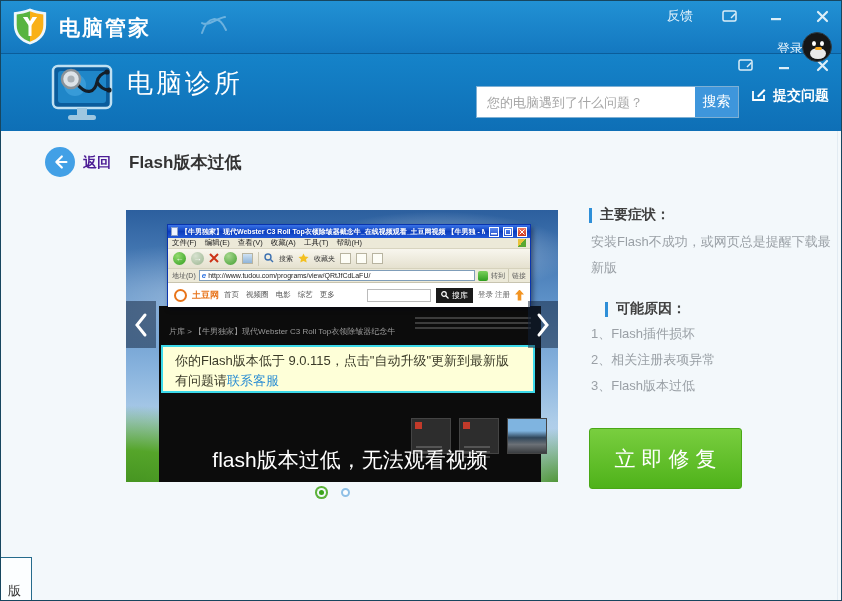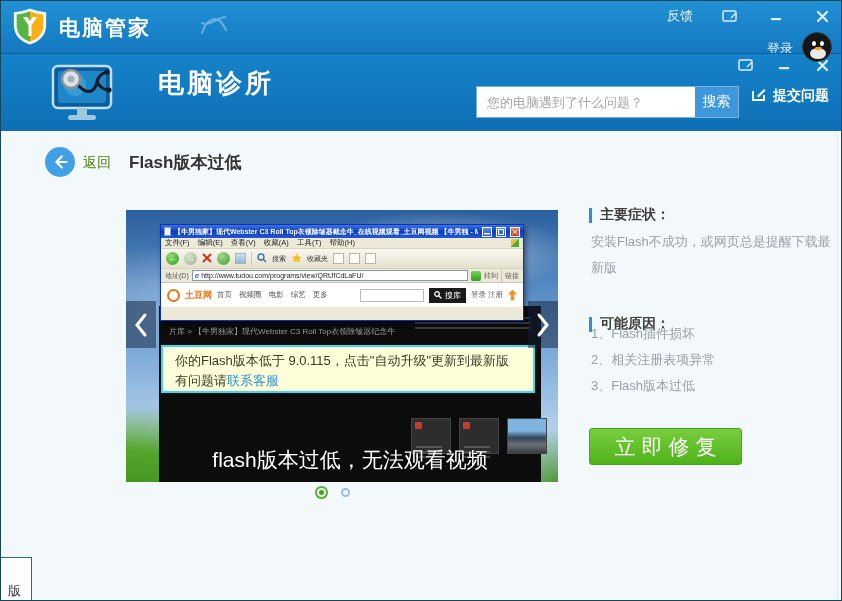--- a/index.html
+++ b/index.html
@@ -9,47 +9,47 @@
 
   
   .topbar { position:absolute; left:0; top:0; width:842px; height:52px;
             background:linear-gradient(180deg,#2191d4,#1478c0); overflow:hidden; }
   .logo { position:absolute; left:10px; top:6px; }
   .app-title { position:absolute; left:58px; top:13px; font-size:21px; font-weight:bold; color:#fff; letter-spacing:2px; }
   .swirl { position:absolute; left:198px; top:12px; opacity:.45; }
   .tb-controls { position:absolute; right:12px; top:6px; display:flex; align-items:center; gap:28px; color:#dff0fb; }
   .tb-feedback { font-size:13px; cursor:pointer; }
   .wbtn { width:18px; height:18px; display:flex; align-items:center; justify-content:center; cursor:pointer; }
-  .login-clip { position:absolute; right:50px; top:39px; font-size:13px; color:#eaf5fc; }
+  .login-clip { position:absolute; right:40px; top:39px; font-size:13px; color:#eaf5fc; }
   .avatar { position:absolute; left:801px; top:31px; width:30px; height:30px; border-radius:50%;
             background:#161616; border:1px solid #2e3f4a; z-index:30; cursor:pointer; }
   .avatar .belly { position:absolute; left:7px; bottom:2px; width:16px; height:11px; border-radius:50%; background:#e9e9e9; }
   .avatar .eye { position:absolute; top:8px; width:4px; height:5px; border-radius:50%; background:#fff; }
   .avatar .eye.l{ left:9px; } .avatar .eye.r{ left:17px; }
   .avatar .beak { position:absolute; left:12px; top:14px; width:7px; height:3px; border-radius:2px; background:#f2a51e; }
 
   
   .clinic-header { position:absolute; left:0; top:52px; width:842px; height:78px;
                    background:linear-gradient(180deg,#1583c9,#0e6fb6); border-top:1px solid #0b5d9a; }
   .clinic-logo { position:absolute; left:46px; top:6px; }
-  .clinic-title { position:absolute; left:126px; top:12px; font-size:26px; font-weight:bold; color:#fff; letter-spacing:3px;margin-left:31px; }
+  .clinic-title { position:absolute; left:126px; top:12px; font-size:26px; font-weight:normal; color:#fff; letter-spacing:3px; }
   .clinic-tagline { position:absolute; left:130px; top:49px; font-size:13px; color:#e6f3fb; font-style:italic; letter-spacing:2px; }
   .search-wrap { position:absolute; left:475px; top:26px; width:263px; height:32px; background:#fff;
                  border:1px solid #7fb0d4; display:flex;margin-top:6px; }
   .search-input { flex:1; border:0; outline:none; padding:0 10px; font-size:13px; color:#333; }
   .search-input::placeholder { color:#a6a6a6; }
   .search-btn { width:43px; background:#3e96dc; color:#fff; font-size:14px; border:0; cursor:pointer; }
   .submit-q { position:absolute; left:750px; top:33px; display:flex; gap:7px; align-items:center;
               color:#fff; font-size:14px; font-weight:bold; cursor:pointer; }
   .ch-controls { position:absolute; right:12px; top:2px; display:flex; gap:20px; color:#dff0fb; }
 
   
   .back-circle { position:absolute; left:44px; top:146px; width:30px; height:30px; border-radius:50%;
                  background:#42a0e6; display:flex; align-items:center; justify-content:center; cursor:pointer; }
-  .back-label { position:absolute; left:82px; top:153px; color:#4d7c0f; font-size:14px; font-weight:normal; cursor:pointer; }
+  .back-label { position:absolute; left:82px; top:153px; color:#4c1d95; font-size:14px; font-weight:bold; cursor:pointer; }
   .page-title { position:absolute; left:128px; top:150px; color:#333; font-size:17px; font-weight:bold; }
 
   
   .carousel { position:absolute; left:125px; top:209px; width:432px; height:272px; overflow:hidden;
     background:
       radial-gradient(45% 22% at 72% 16%, rgba(255,255,255,.55), rgba(255,255,255,0) 70%),
       radial-gradient(55% 28% at 18% 32%, rgba(255,255,255,.35), rgba(255,255,255,0) 70%),
       radial-gradient(70% 55% at 0% 106%, #3f8d1d 0%, #55a52a 32%, rgba(85,165,42,0) 62%),
       radial-gradient(34% 38% at 101% 103%, #3f8c1c 0%, rgba(63,140,28,0) 60%),
       linear-gradient(180deg,#2c5f9e 0%,#5b8fc6 32%,#87b2dd 58%,#aecde9 78%,#c3dbf0 100%); }
@@ -57,21 +57,21 @@
   .crumb { position:absolute; left:10px; top:20px; font-size:8px; color:#9a9a9a; white-space:nowrap; }
   .thumbs { position:absolute; left:250px; top:8px; width:128px; z-index:2; }
   .thumbs .lbl { height:2px; background:#3c3c3c; margin:3px 6px 0 6px; }
   .tiles { position:absolute; left:252px; top:112px; display:flex; gap:8px; z-index:2; }
   .tile { width:40px; height:36px; background:#2d2d2d; border:1px solid #444; position:relative; }
   .tile::before { content:""; position:absolute; left:3px; top:3px; width:7px; height:7px; background:#c23a2a; }
   .tile::after { content:""; position:absolute; left:4px; bottom:5px; width:26px; height:2px; background:#555; box-shadow:0 5px 0 #4a4a4a, 0 10px 0 #404040; }
   .tile.photo { background:linear-gradient(180deg,#7fb4e0 35%,#30465a 55%,#6b7076 75%,#3a3d40 100%); }
   .tile.photo::before, .tile.photo::after { display:none; }
 
-  .ie-window { position:absolute; left:34px; top:14px; width:364px; height:97px; z-index:3;
+  .ie-window { position:absolute; left:41px; top:14px; width:364px; height:82px; z-index:3;
                border:1px solid #0a35ae; background:#ece9d8; box-shadow:2px 3px 5px rgba(0,0,20,.45); }
   .ie-titlebar { height:13px; display:flex; align-items:center; gap:3px; padding:0 3px;
                  background:linear-gradient(180deg,#3a74e8,#0c3dbd 50%,#2158d8); }
   .ie-doc { width:7px; height:9px; background:#eef4ff; border:1px solid #8aa0c8; }
   .ie-title { flex:1; color:#fff; font-size:7px; font-weight:bold; white-space:nowrap; overflow:hidden; }
   .ie-btn { width:10px; height:10px; border:1px solid #fff; background:linear-gradient(180deg,#5b8aee,#2450cc);
             display:flex; align-items:center; justify-content:center; margin-left:1px; }
   .ie-btn.close { background:linear-gradient(180deg,#ef7a62,#cc3418); }
   .ie-menubar { height:11px; background:#ece9d8; border-bottom:1px solid #d8d4c0; font-size:7.5px; color:#222;
                 padding:0 4px; display:flex; align-items:center; justify-content:space-between; }
@@ -115,24 +115,24 @@
 
   .dots { position:absolute; left:318px; top:487px; display:flex; gap:17px; align-items:center; }
   .dot-active { width:5px; height:5px; border-radius:50%; background:#3aa318;
                 box-shadow:0 0 0 2px #f3f8fb, 0 0 0 4px #5cb23a; cursor:pointer; }
   .dot { width:9px; height:9px; border-radius:50%; border:2px solid #8fc0e6; background:#fdfeff; cursor:pointer; }
 
   
   .sec-title { position:absolute; left:588px; display:flex; gap:8px; align-items:center;
                font-size:14px; font-weight:bold; color:#404040; }
   .sec-title::before { content:""; width:3px; height:15px; background:#2e8fd8; }
-  .sec-symptoms { top:205px; } .sec-causes { top:314px; }
+  .sec-symptoms { top:205px; } .sec-causes { top:299px;margin-left:16px; }
   .symptom-text { position:absolute; left:590px; top:228px; width:244px; font-size:13px; color:#9aa0a6; line-height:26px; }
   .causes { position:absolute; left:590px; top:320px; font-size:13px; color:#9aa0a6; line-height:26px; }
-  .fix-btn { position:absolute; left:588px; top:427px; width:153px; height:37px;
+  .fix-btn { position:absolute; left:588px; top:427px; width:153px; height:61px;
              background:linear-gradient(180deg,#79ce3f,#4fb21a); border:1px solid #49a816; border-radius:3px;
              color:#fff; font-size:21px; letter-spacing:6px; text-indent:6px;
              display:flex; align-items:center; justify-content:center; cursor:pointer; }
   .v-line { position:absolute; left:836px; top:130px; bottom:0; width:1px; background:#e2ebf2; }
 
   .version-box { position:absolute; left:-8px; top:556px; width:39px; height:52px; background:#fcfeff;
                  border:1px solid #256b8c; font-size:13px; color:#333; display:flex; align-items:flex-end;
                  padding:0 0 8px 14px; z-index:25; }
 </style>
 </head>

